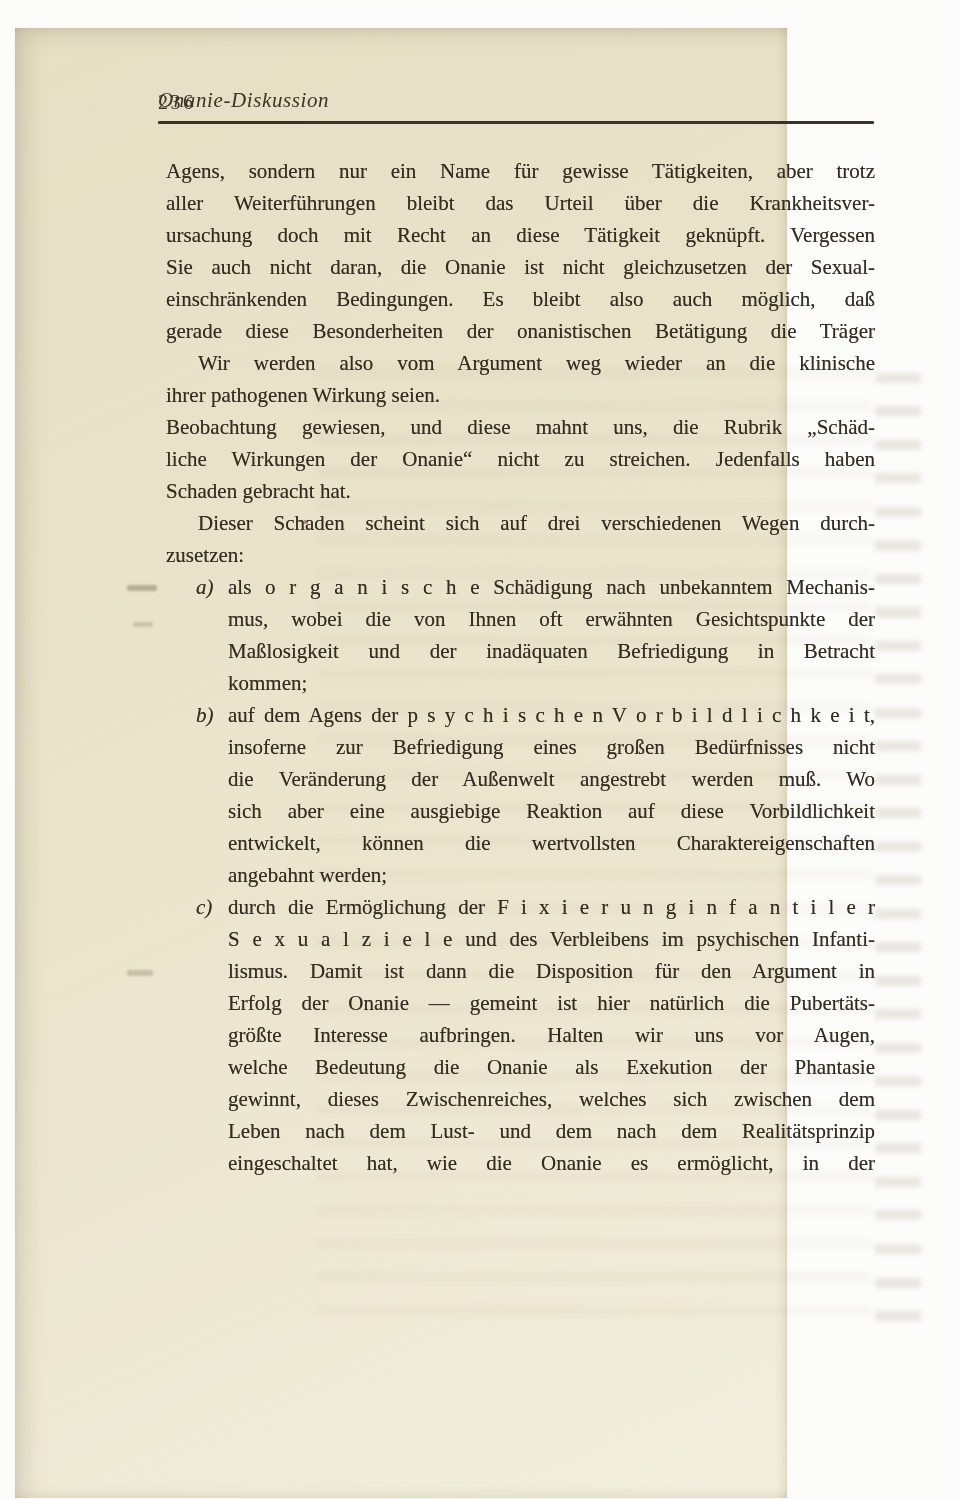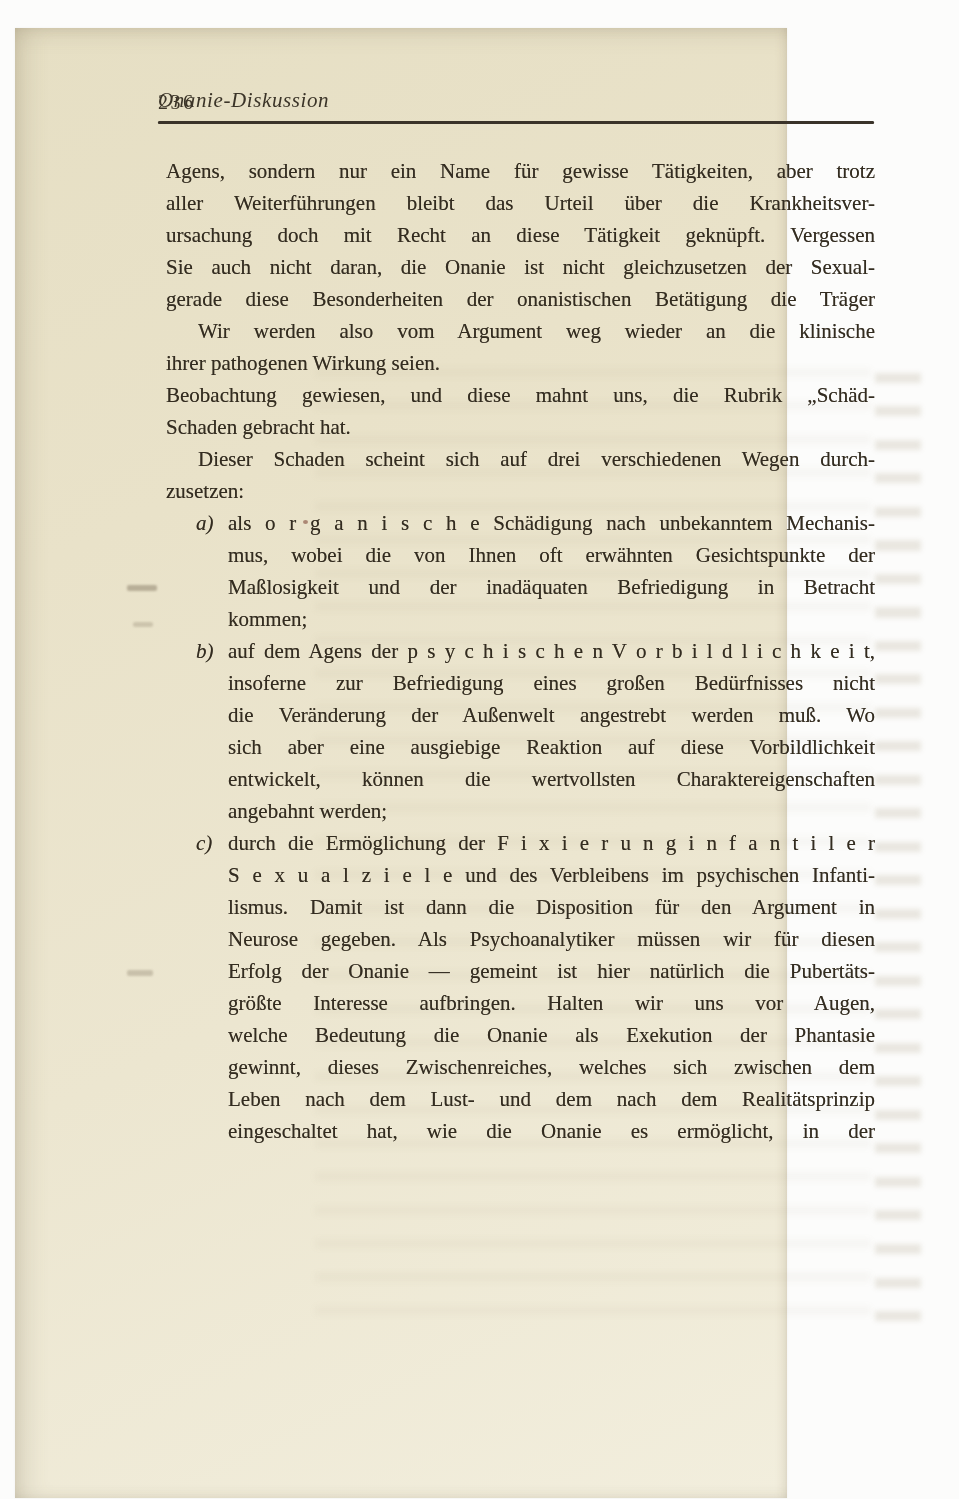--- a/index.html
+++ b/index.html
@@ -122,24 +122,26 @@
     <div class="margin-mark mm1"></div>
     <div class="margin-mark mm2"></div>
     <div class="margin-mark mm3"></div>
     <div class="ink-speck"></div>
 
     <div class="column">
       <div class="line">Agens, sondern nur ein Name für gewisse Tätigkeiten, aber trotz</div>
       <div class="line">aller Weiterführungen bleibt das Urteil über die Krankheitsver-</div>
       <div class="line">ursachung doch mit Recht an diese Tätigkeit geknüpft. Vergessen</div>
       <div class="line">Sie auch nicht daran, die Onanie ist nicht gleichzusetzen der Sexual-</div>
+      <div class="line">einschränkenden Bedingungen. Es bleibt also auch möglich, daß</div>
       <div class="line">gerade diese Besonderheiten der onanistischen Betätigung die Träger</div>
       <div class="line indent">Wir werden also vom Argument weg wieder an die klinische</div>
       <div class="line no-just">ihrer pathogenen Wirkung seien.</div>
       <div class="line">Beobachtung gewiesen, und diese mahnt uns, die Rubrik „Schäd-</div>
+      <div class="line">liche Wirkungen der Onanie“ nicht zu streichen. Jedenfalls haben</div>
       <div class="line no-just">Schaden gebracht hat.</div>
       <div class="line indent">Dieser Schaden scheint sich auf drei verschiedenen Wegen durch-</div>
       <div class="line no-just">zusetzen:</div>
 
       <div class="line li-first">
         <span class="marker">a)</span><span>als o r g a n i s c h e Schädigung nach unbekanntem Mechanis-</span>
       </div>
       <div class="line li-cont">mus, wobei die von Ihnen oft erwähnten Gesichtspunkte der</div>
       <div class="line li-cont">Maßlosigkeit und der inadäquaten Befriedigung in Betracht</div>
       <div class="line li-cont no-just">kommen;</div>
@@ -151,21 +153,20 @@
       <div class="line li-cont">die Veränderung der Außenwelt angestrebt werden muß. Wo</div>
       <div class="line li-cont">sich aber eine ausgiebige Reaktion auf diese Vorbildlichkeit</div>
       <div class="line li-cont">entwickelt, können die wertvollsten Charaktereigenschaften</div>
       <div class="line li-cont no-just">angebahnt werden;</div>
 
       <div class="line li-first">
         <span class="marker">c)</span><span>durch die Ermöglichung der F i x i e r u n g i n f a n t i l e r</span>
       </div>
       <div class="line li-cont">S e x u a l z i e l e und des Verbleibens im psychischen Infanti-</div>
       <div class="line li-cont">lismus. Damit ist dann die Disposition für den Argument in</div>
-      <div class="line li-cont">Neurose gegeben. Als Psychoanalytiker müssen wir für diesen</div>
       <div class="line li-cont">Erfolg der Onanie — gemeint ist hier natürlich die Pubertäts-</div>
       <div class="line li-cont">größte Interesse aufbringen. Halten wir uns vor Augen,</div>
       <div class="line li-cont">welche Bedeutung die Onanie als Exekution der Phantasie</div>
       <div class="line li-cont">gewinnt, dieses Zwischenreiches, welches sich zwischen dem</div>
       <div class="line li-cont">Leben nach dem Lust- und dem nach dem Realitätsprinzip</div>
       <div class="line li-cont">eingeschaltet hat, wie die Onanie es ermöglicht, in der</div>
     </div>
 
   </div>
 </div>

